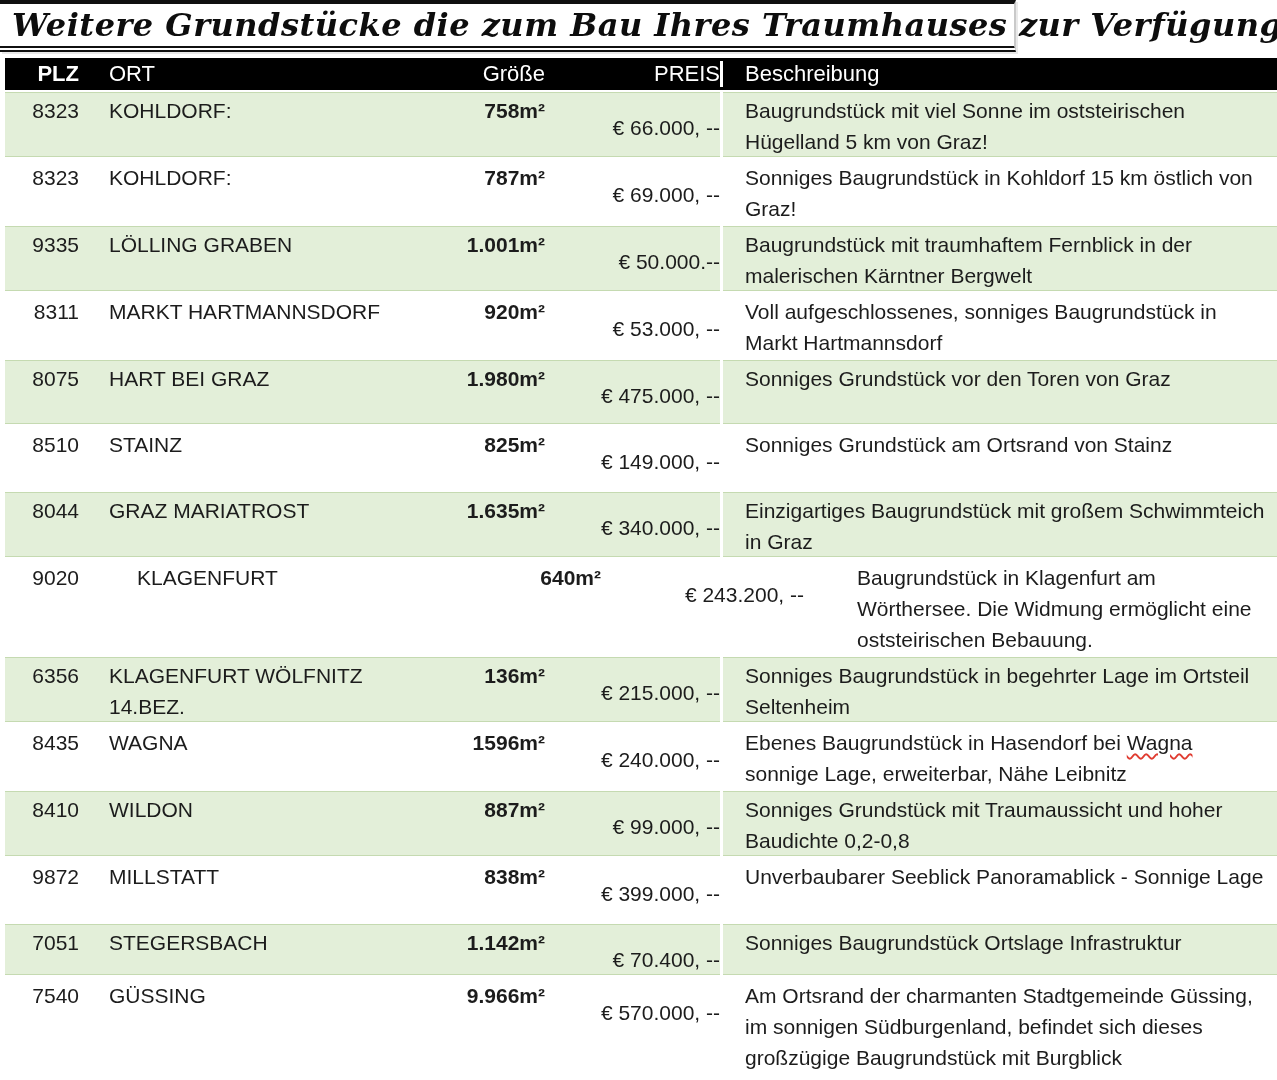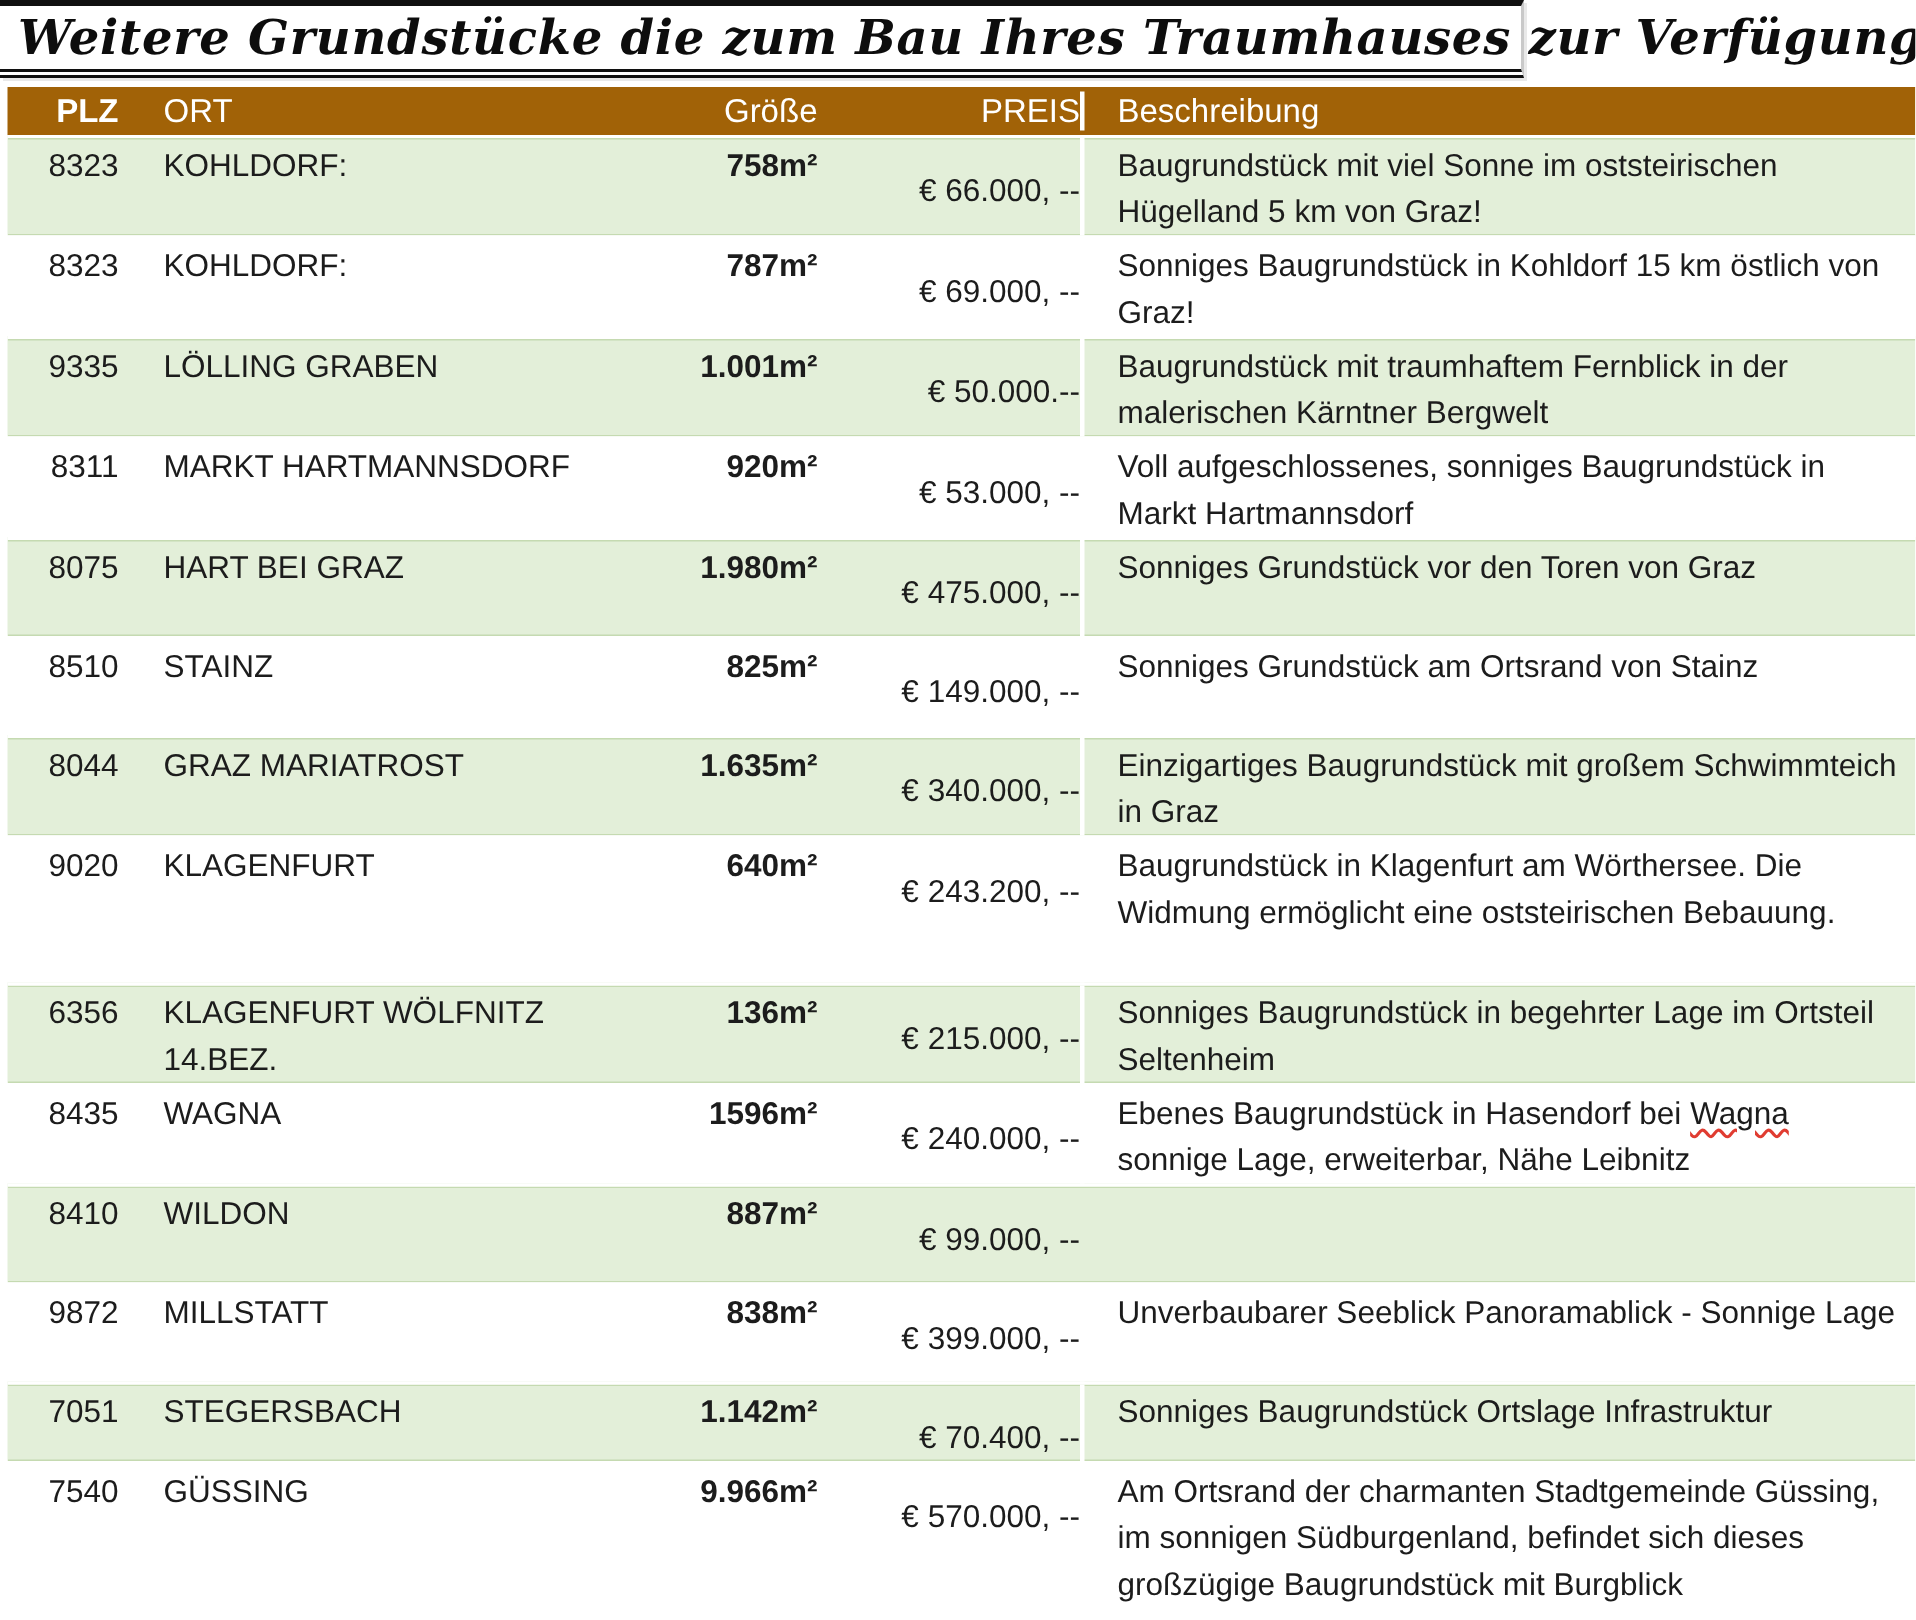--- a/index.html
+++ b/index.html
@@ -15,33 +15,33 @@
     border-right:2px solid #c9c9c9;box-shadow:2px 2px 0 #e9e9e9;
     display:flex;align-items:center;padding-left:12px;
   }
   .title-text{
     font-family:"DejaVu Serif",serif;font-style:italic;font-weight:bold;
     font-size:32px;white-space:nowrap;letter-spacing:0.5px;color:#0d0d0d;
   }
   
   .table{margin-left:5px;width:1272px;}
   .header-row{
-    display:flex;background:#a16207;color:#ffffff;height:32px;
+    display:flex;background:#000000;color:#ffffff;height:32px;
     font-weight:bold;font-size:22px;align-items:center;
   }
   .rows .row{
     display:flex;min-height:66px;box-sizing:border-box;border-top:2px solid #ffffff;
     font-size:21px;line-height:31px;
   }
   .rows .row.green{
     background:#e3efd9;
     box-shadow:inset 0 1px 0 rgba(141,180,102,.35), inset 0 -1px 0 rgba(141,180,102,.35);
   }
   .rows .row.white{background:#ffffff;}
-  .rows .row:nth-child(8){min-height:98px;}
+  .rows .row:nth-child(8){min-height:98px;gap:28px;}
   .rows .row:nth-child(13){min-height:34px;}
   .rows .row:nth-child(14){min-height:126px;}
   .cell{box-sizing:border-box;}
   .cell.plz{width:80px;text-align:right;padding:3px 6px 0 0;font-weight:normal;}
   .cell.ort{width:360px;padding:3px 40px 0 24px;}
   .cell.size{width:100px;text-align:right;padding-top:3px;font-weight:bold;}
   .cell.price{width:175px;text-align:right;padding-top:20px;}
   .cell.desc{flex:1;padding:3px 12px 0 22px;border-left:3px solid #ffffff;}
   .header-row .cell{padding-top:0;padding-bottom:0;font-weight:normal;}
   .header-row .cell.plz{font-weight:bold;}
@@ -135,20 +135,21 @@
           <div class="cell ort">WAGNA</div>
           <div class="cell size">1596m²</div>
           <div class="cell price">€ 240.000, --</div>
           <div class="cell desc">Ebenes Baugrundstück in Hasendorf bei <span class="sq">Wagna</span> sonnige Lage, erweiterbar, Nähe Leibnitz</div>
         </div>
         <div class="row green">
           <div class="cell plz">8410</div>
           <div class="cell ort">WILDON</div>
           <div class="cell size">887m²</div>
           <div class="cell price">€ 99.000, --</div>
+          <div class="cell desc">Sonniges Grundstück mit Traumaussicht und hoher Baudichte 0,2-0,8</div>
         </div>
         <div class="row white">
           <div class="cell plz">9872</div>
           <div class="cell ort">MILLSTATT</div>
           <div class="cell size">838m²</div>
           <div class="cell price">€ 399.000, --</div>
           <div class="cell desc">Unverbaubarer Seeblick Panoramablick - Sonnige Lage</div>
         </div>
         <div class="row green">
           <div class="cell plz">7051</div>

